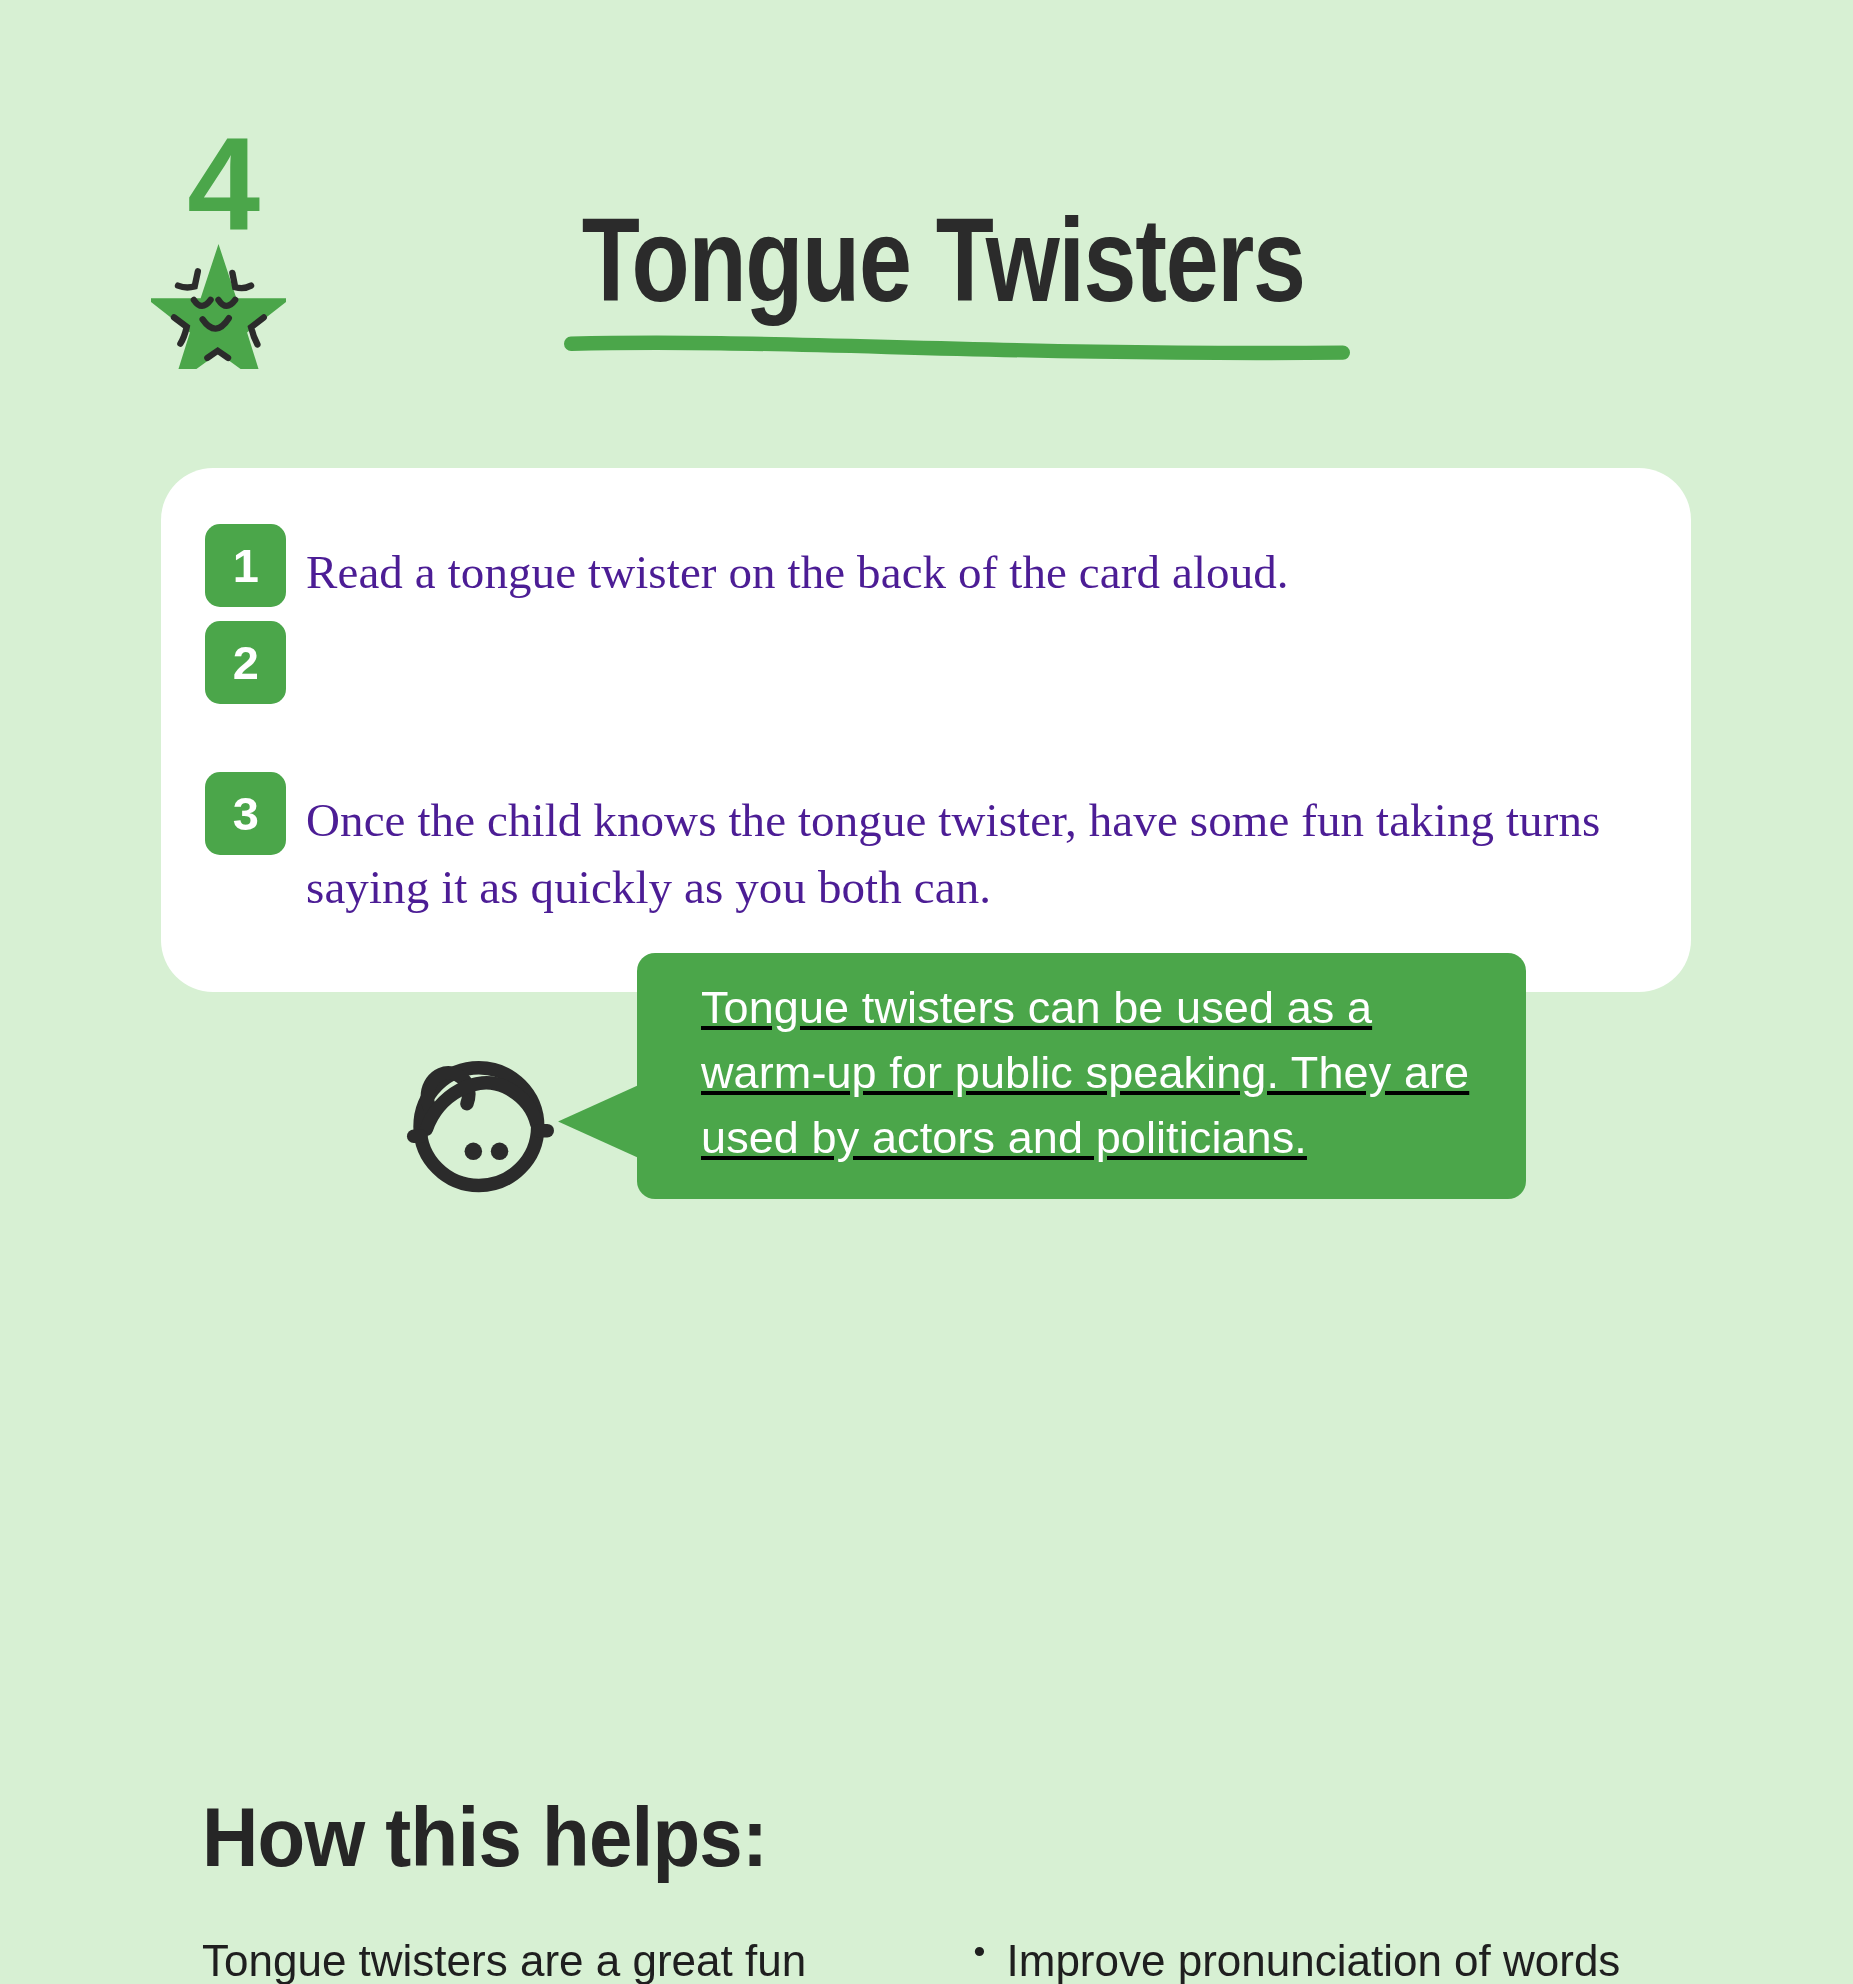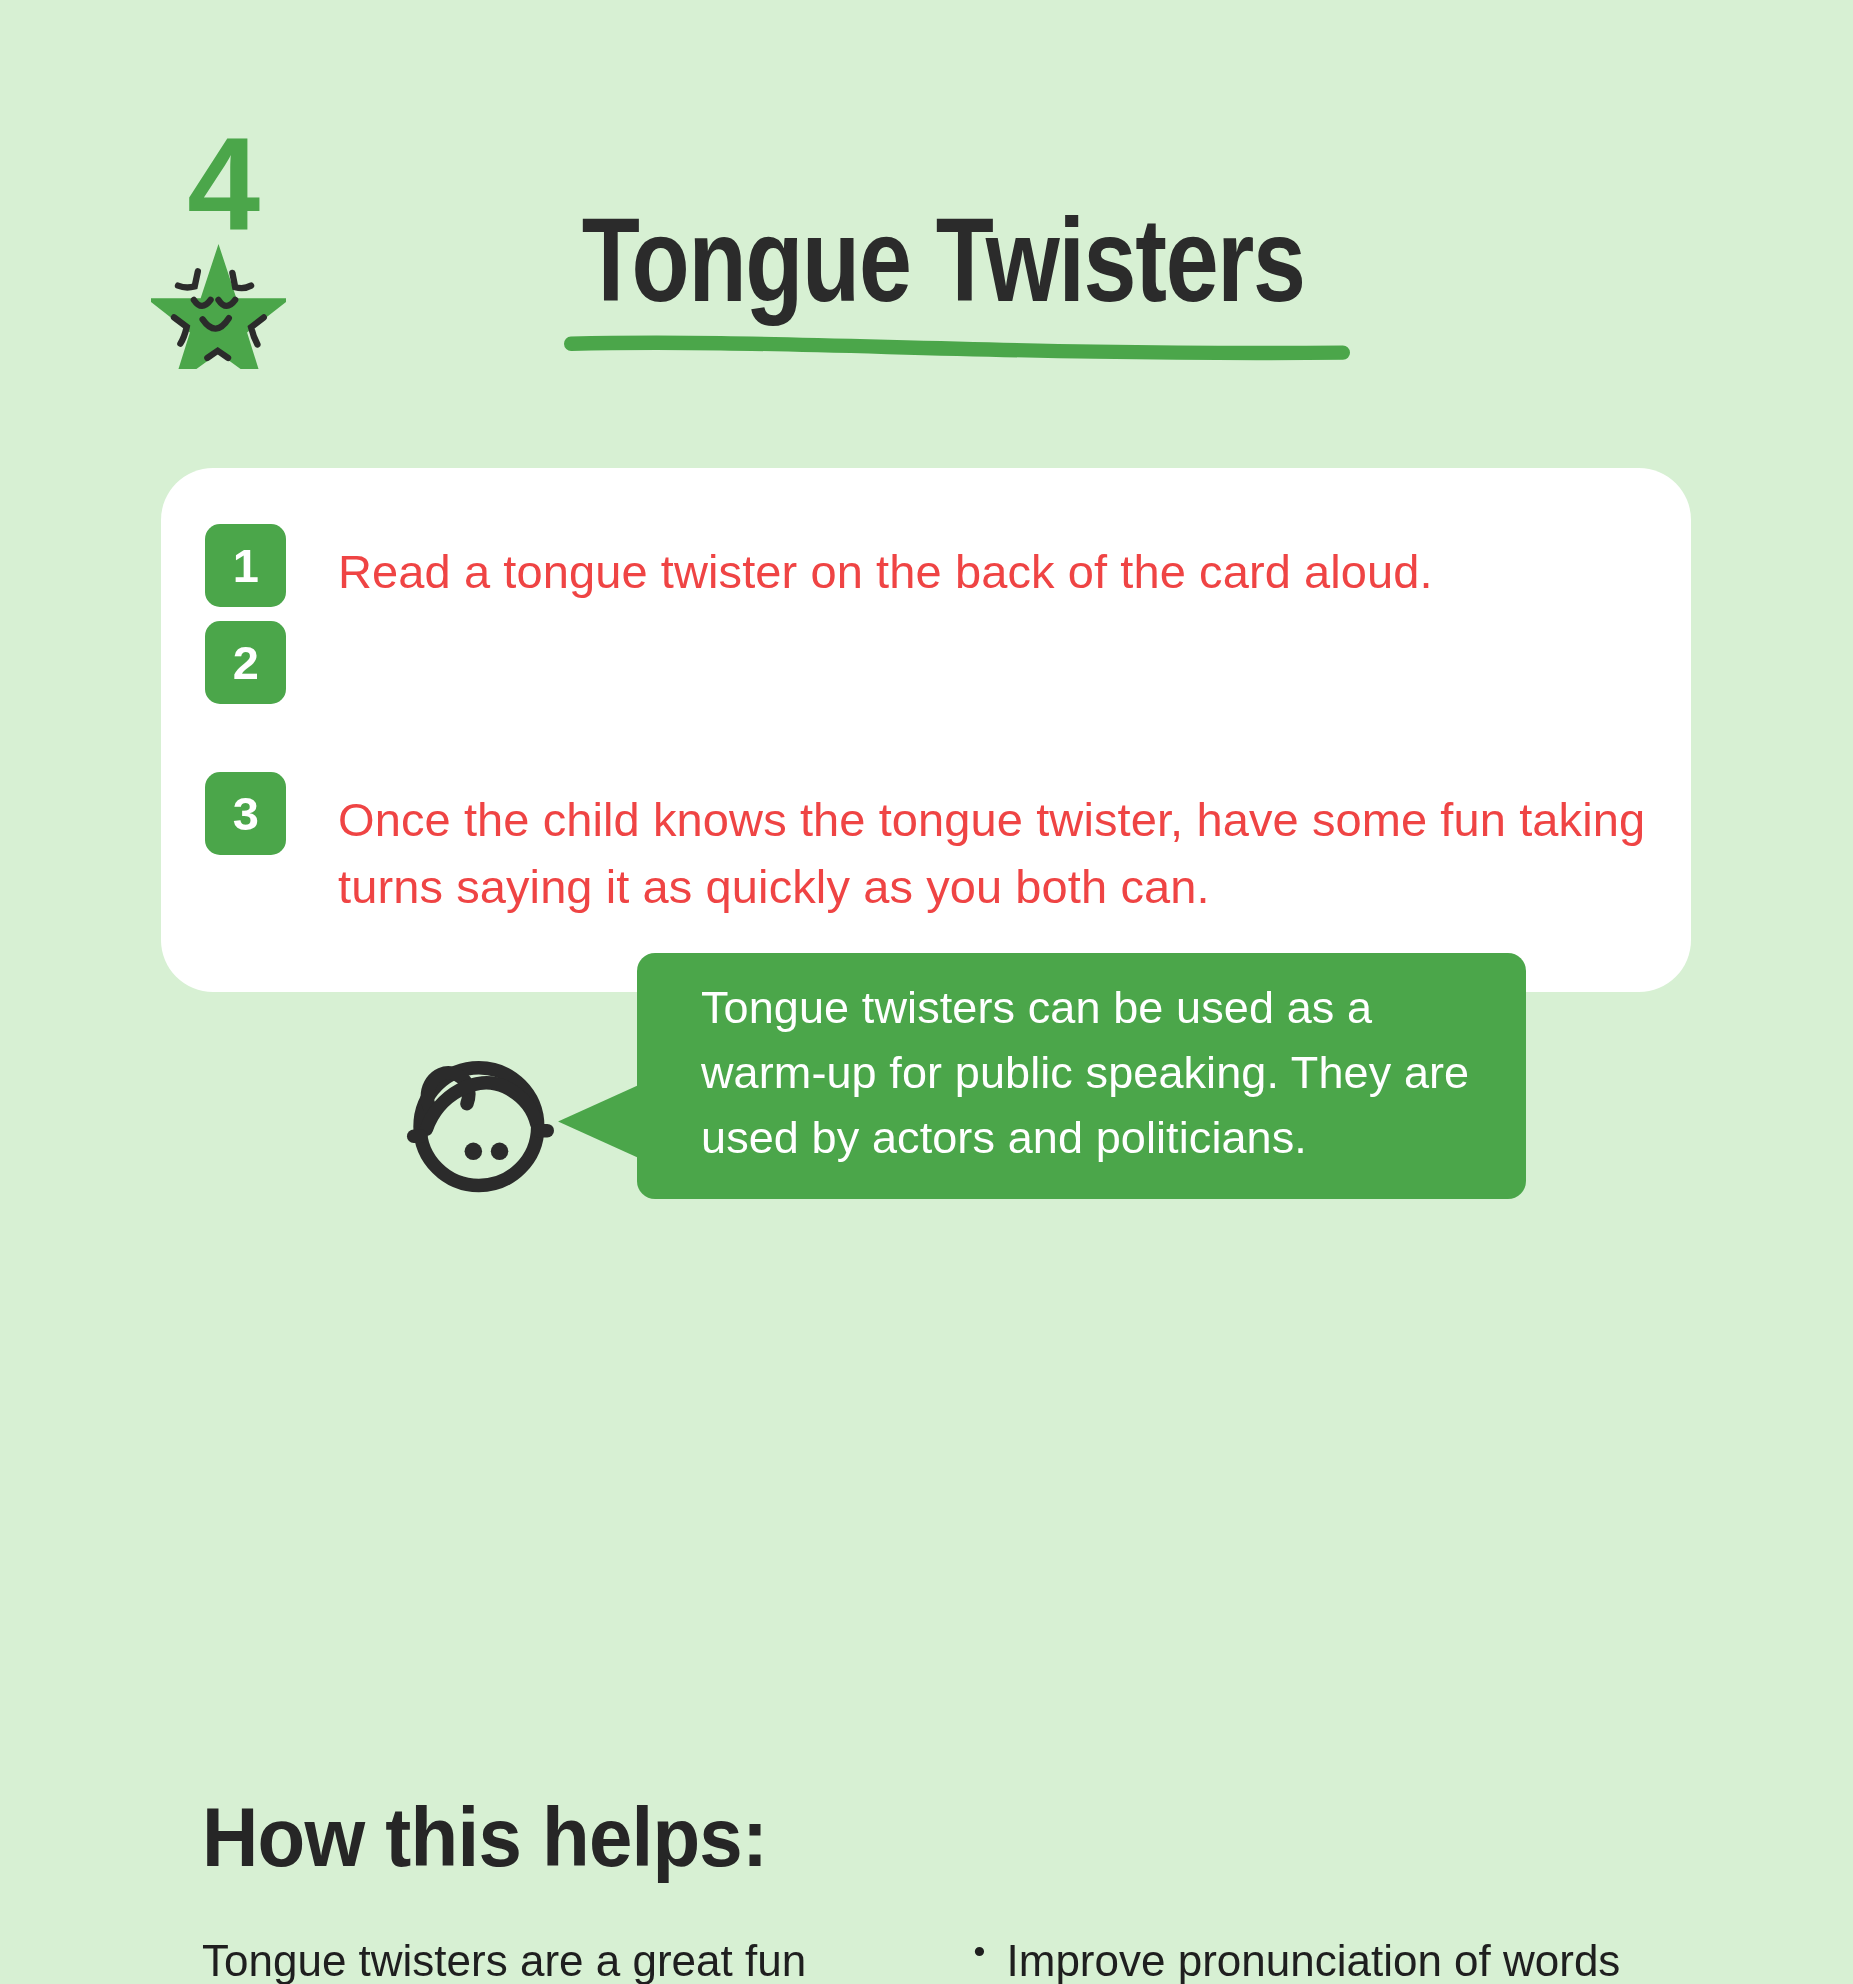--- a/index.html
+++ b/index.html
@@ -94,41 +94,42 @@
     color: #ffffff;
     font-size: 47px;
     font-weight: 700;
     display: flex;
     align-items: center;
     justify-content: center;
     font-family: "Liberation Sans Narrow", "Liberation Sans", sans-serif;
     letter-spacing: -0.8px;
   }
   .step-text {
-    margin-left: 52px;
+    margin-left: 20px;
     font-size: 47px;
     line-height: 1.42;
-    color: #ef4444;
-    font-family: Liberation Sans, sans-serif;
+    color: #4c1d95;
+    font-family: Liberation Serif, serif;
     padding-top: 15px;
     letter-spacing: 0.1px;
   }
   #step-row-0 .step-text { width: 1270px; }
   #step-row-1 .step-text { width: 1143px; }
   #step-row-2 .step-text { width: 1318px; }
 
   
   #tip-bubble {
     position: absolute;
     left: 637px; top: 953px;
     width: 889px; height: 246px;
     background: #4ba64a;
     border-radius: 18px;
     box-sizing: border-box;
     padding: 23px 29px 0 64px;
+    text-decoration: underline;
   }
   #tip-tail {
     position: absolute;
     left: 558px;
     top: 1084px;
     width: 83px;
     height: 75px;
   }
   #tip-text {
     font-size: 45px;

